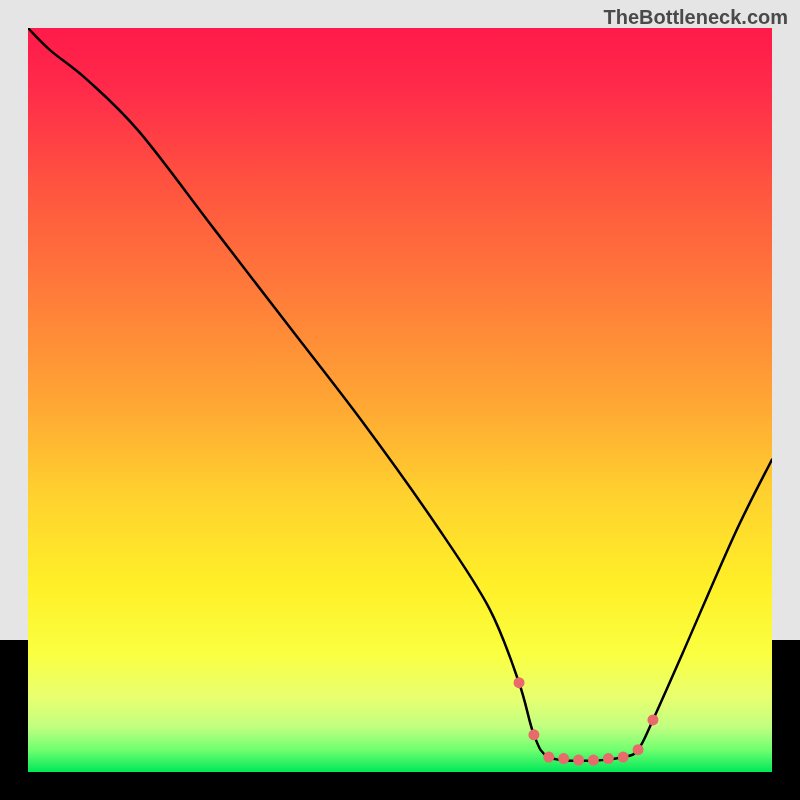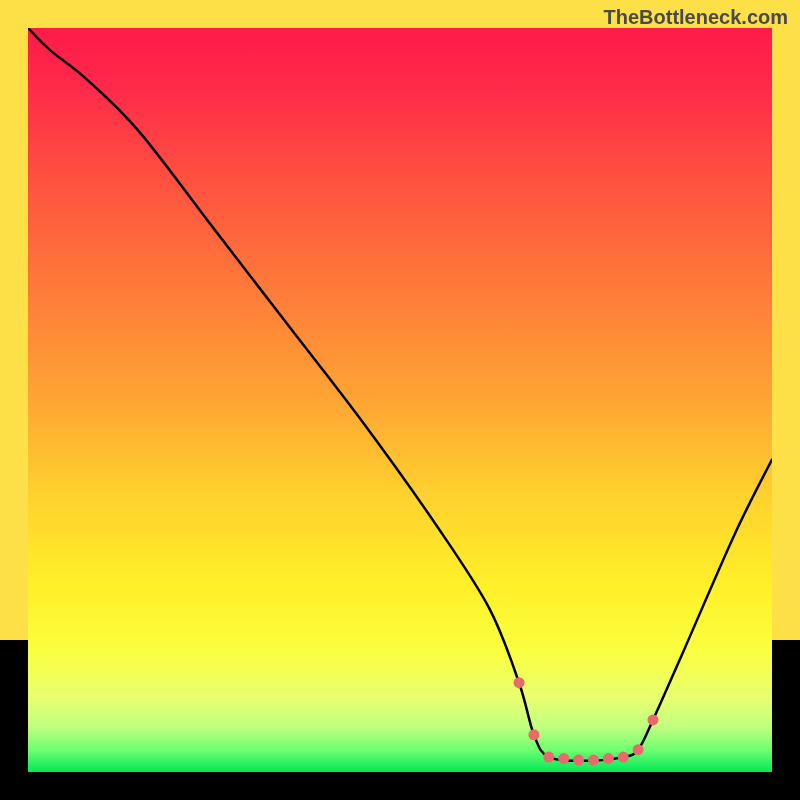--- a/index.html
+++ b/index.html
@@ -8,21 +8,21 @@
     background: #000000;
     width: 800px;
     height: 800px;
     overflow: hidden;
     font-family: Arial, sans-serif;
   }
   .container {
     position: relative;
     width: 800px;
     height: 640px;
-    background: #fde047;
+    background: #e5e5e5;
   }
   .watermark {
     position: absolute;
     top: 6px;
     right: 12px;
     color: #4a4a4a;
     font-size: 20px;
     font-weight: bold;
     z-index: 10;
   }

